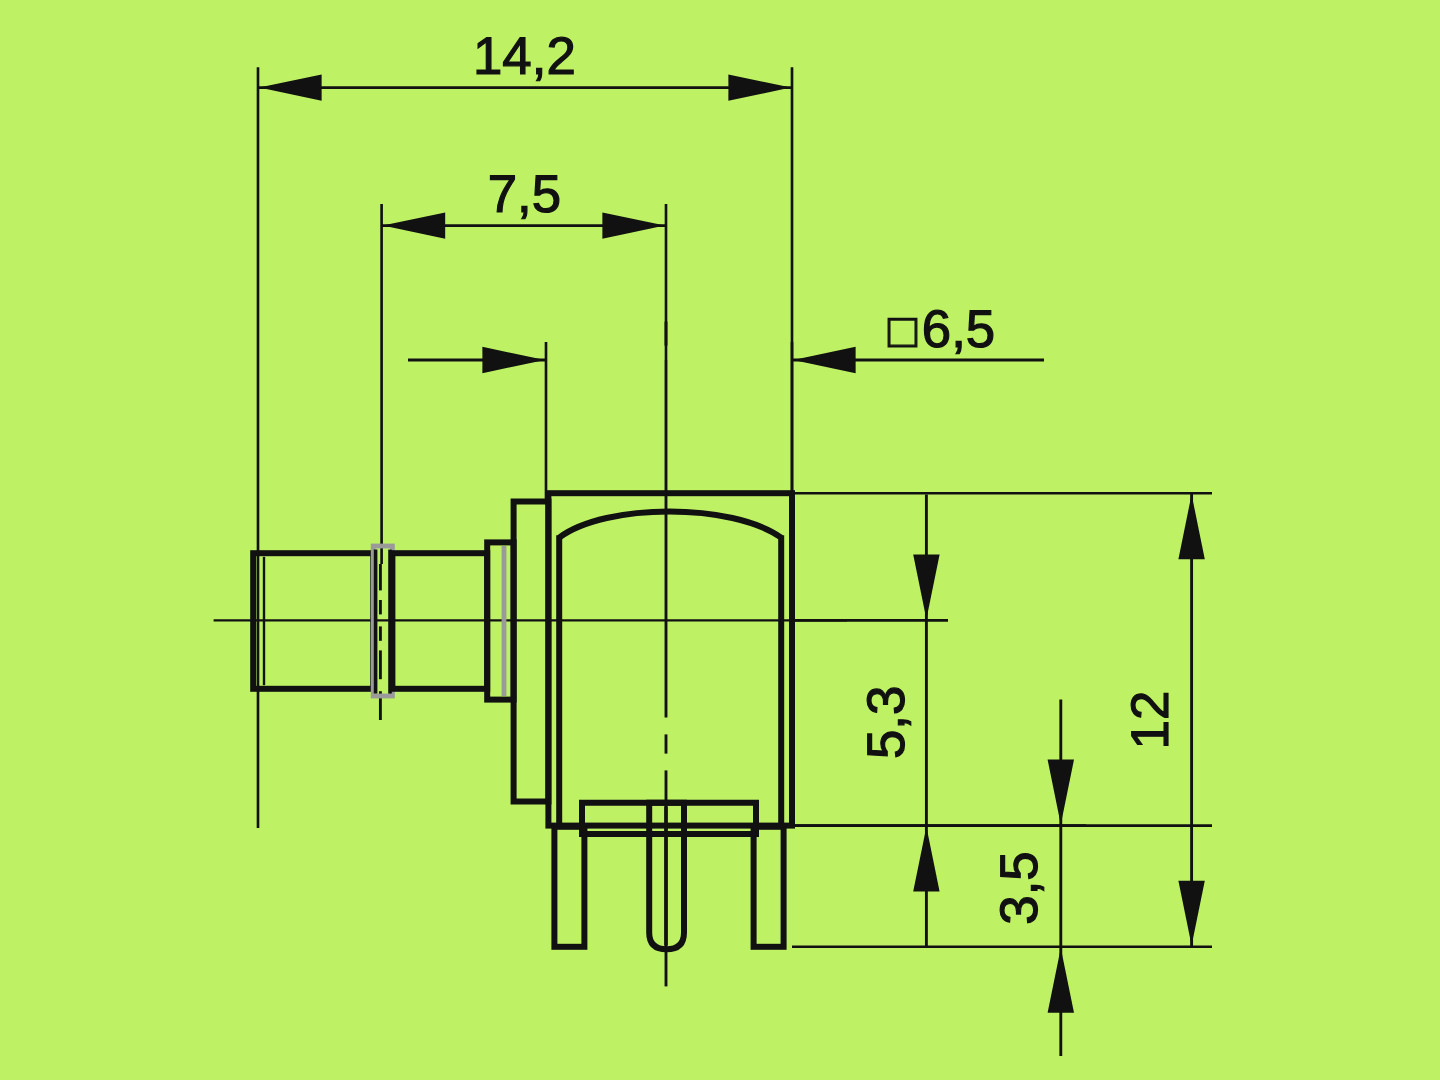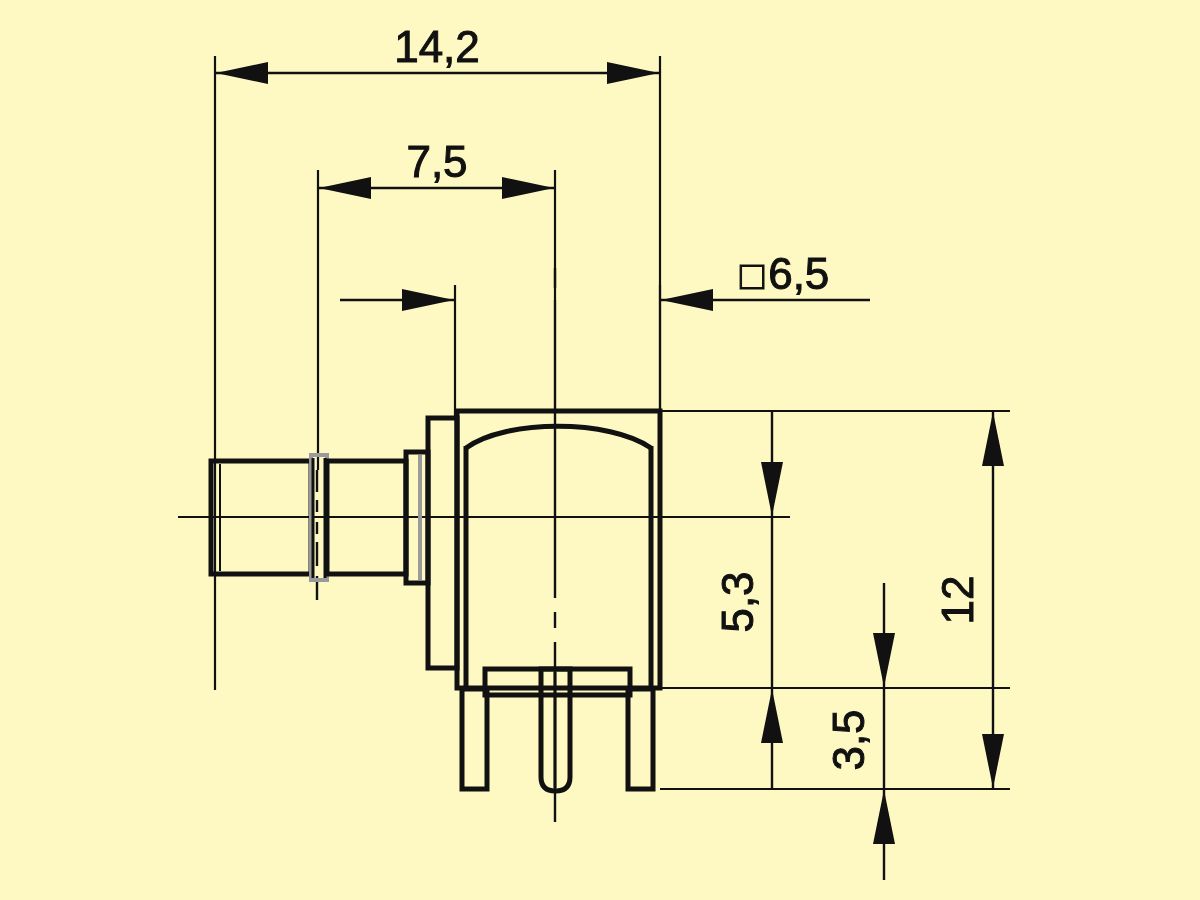--- a/index.html
+++ b/index.html
@@ -1,21 +1,21 @@
 <!DOCTYPE html>
 <html><head>
 <meta charset="utf-8">
 <style>
   html,body{margin:0;padding:0;background:#ffffff;}
   body{
     width:1200px;height:900px;overflow:hidden;
     font-family:"Liberation Sans", sans-serif;
     color:#111111;
   }
-  #stage{position:relative;width:1200px;height:900px;background:#fef9c3;}
+  #stage{position:relative;width:1200px;height:900px;background:#bef264;}
   #stage svg{position:absolute;left:0;top:0;display:block;}
   .dimtext{
     font-family:"Liberation Sans", sans-serif;
     font-size:44px;
     fill:#111111;
     letter-spacing:0px;
   }
   .sq{font-size:40px;}
 </style>
 </head>

